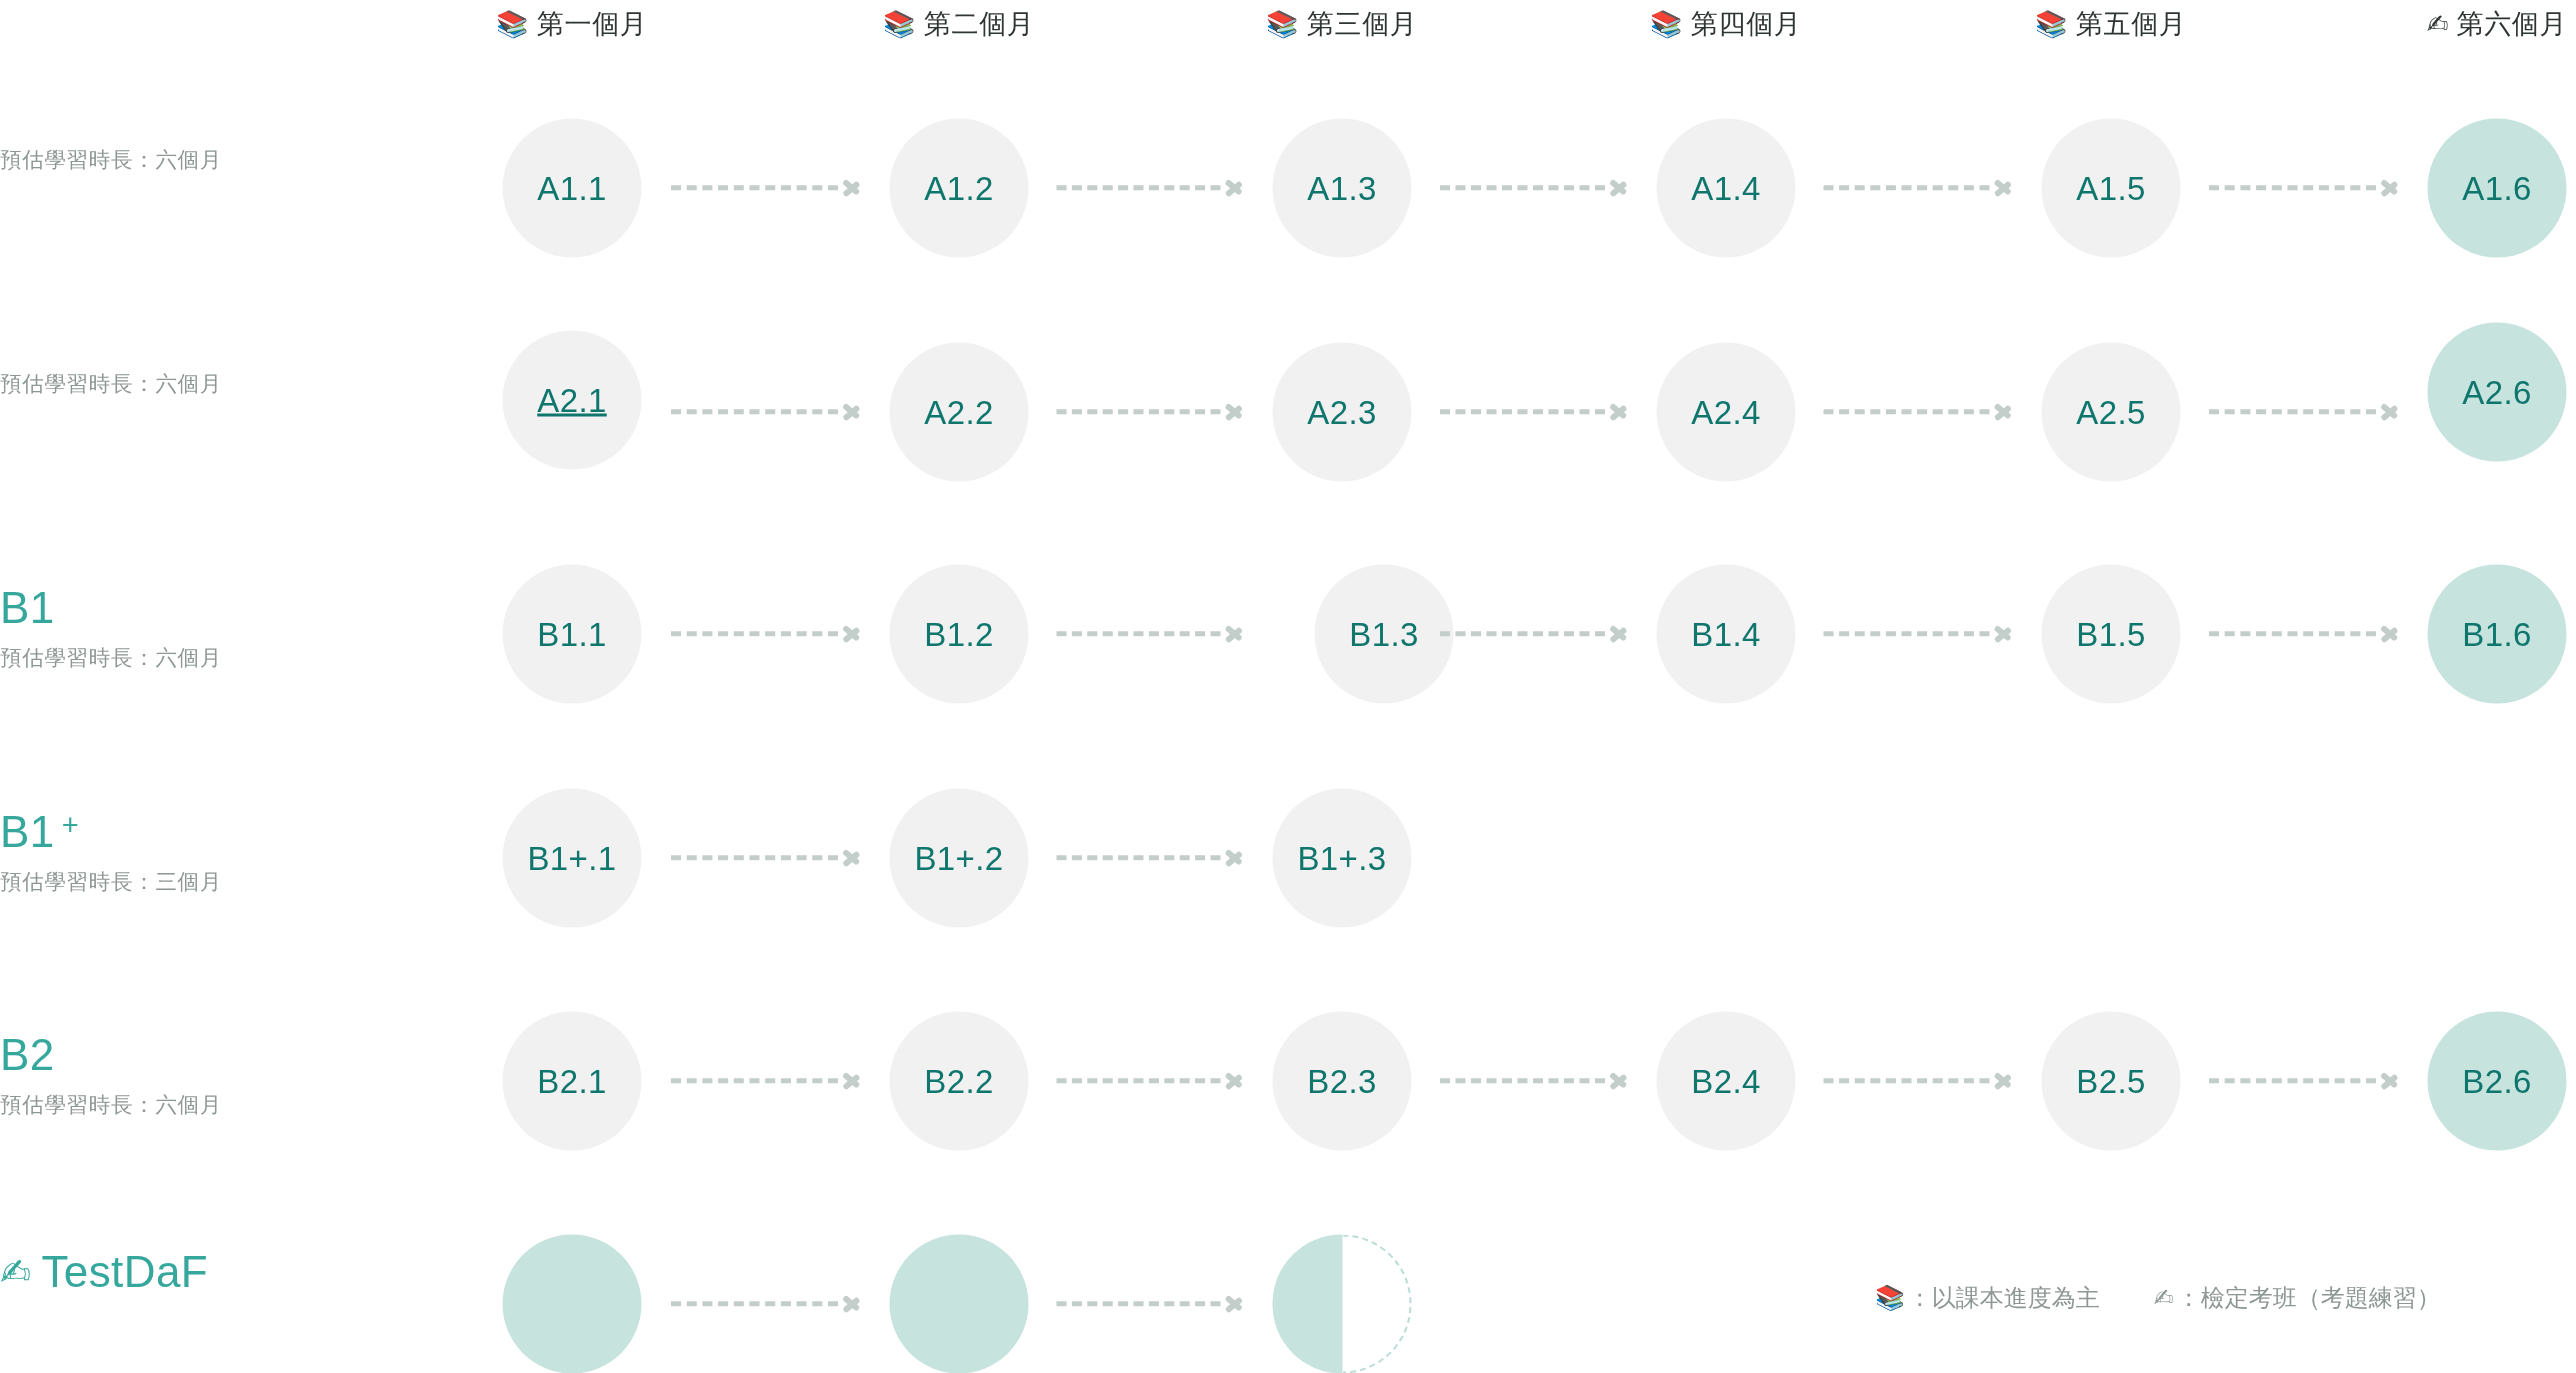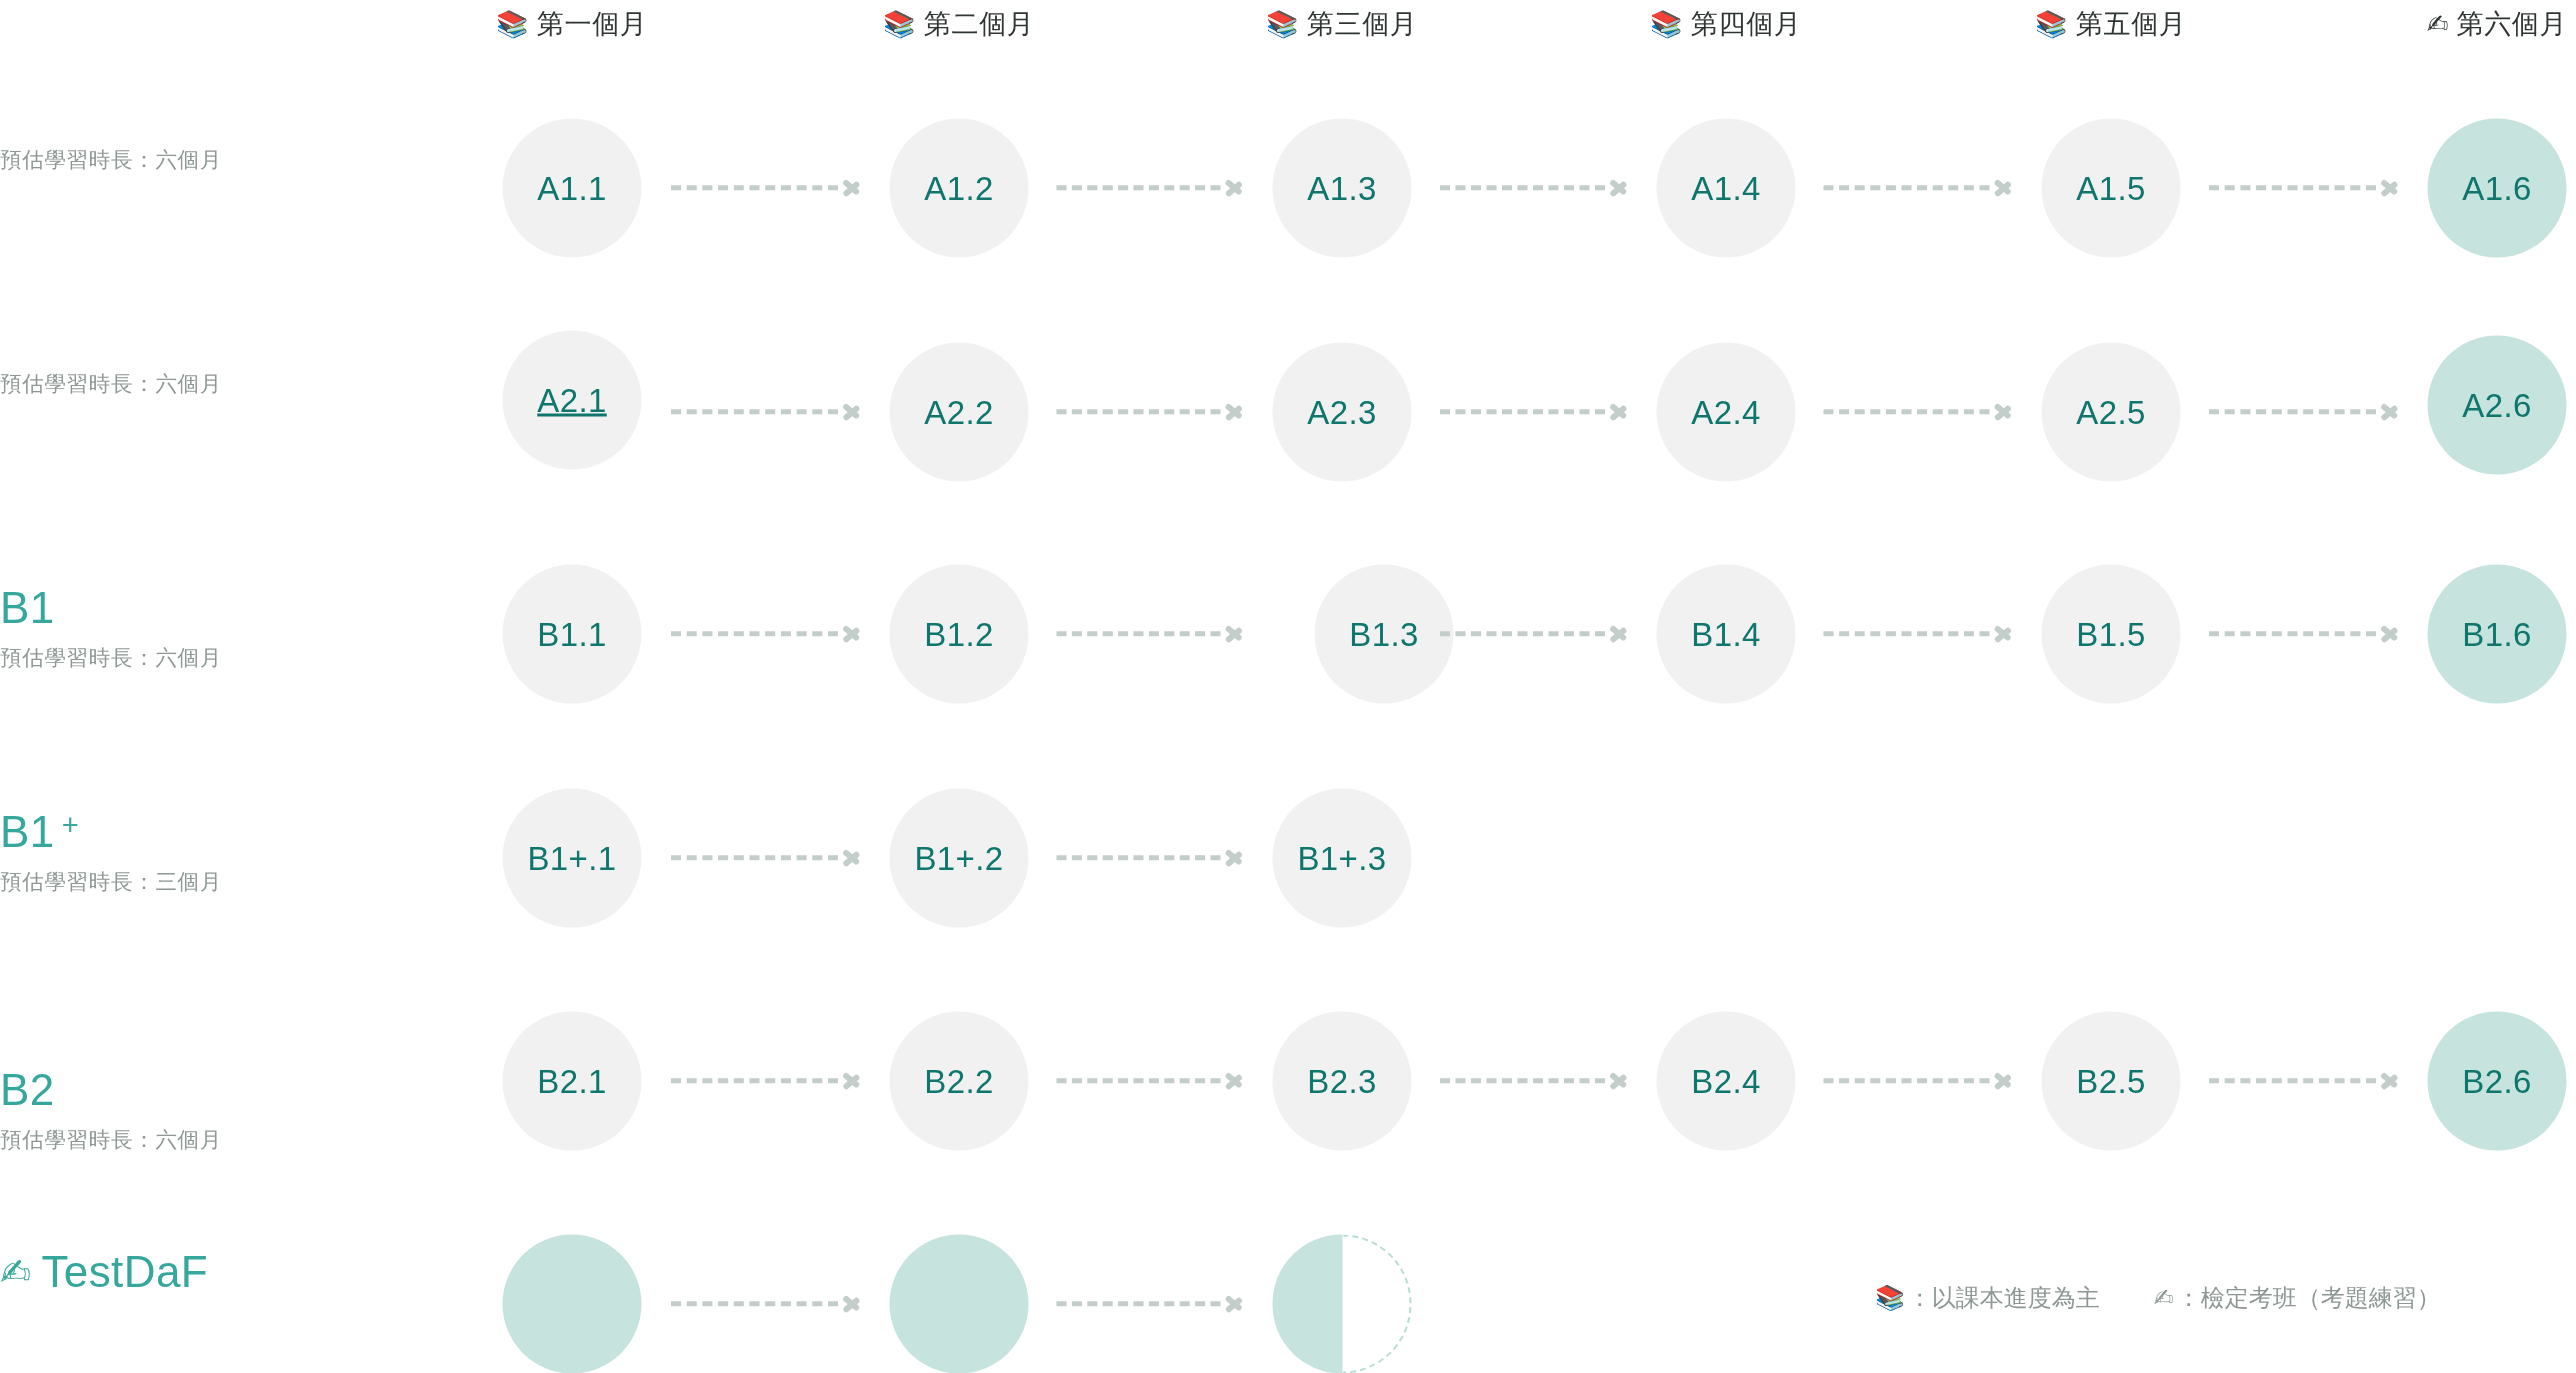--- a/index.html
+++ b/index.html
@@ -311,21 +311,21 @@
           <span class="dash"></span>
           <span class="chev"></span>
         </div>
         <div class="node plain" style="left: 2111px; top: 412px;">
           <span>A2.5</span>
         </div>
         <div class="connector" style="left: 2304px; top: 412px; width: 190px;">
           <span class="dash"></span>
           <span class="chev"></span>
         </div>
-        <div class="node accent" style="left: 2497px; top: 405px;">
+        <div class="node accent" style="left: 2497px; top: 392px;">
           <span>A2.6</span>
         </div>
       </div>
       <div class="level-row" style="top: 0px;">
         <div class="level-label-block" style="top: 582px;">
           <div class="level-name">
             <span>B1</span>
           </div>
           <div class="level-duration">預估學習時長：六個月</div>
         </div>
@@ -388,21 +388,21 @@
         </div>
         <div class="connector" style="left: 1150px; top: 858px; width: 187px;">
           <span class="dash"></span>
           <span class="chev"></span>
         </div>
         <div class="node plain" style="left: 1342px; top: 858px;">
           <span>B1+.3</span>
         </div>
       </div>
       <div class="level-row" style="top: 0px;">
-        <div class="level-label-block" style="top: 1029px; margin-top: 35px;">
+        <div class="level-label-block" style="top: 1029px;">
           <div class="level-name">
             <span>B2</span>
           </div>
           <div class="level-duration">預估學習時長：六個月</div>
         </div>
         <div class="node plain" style="left: 572px; top: 1081px;">
           <span>B2.1</span>
         </div>
         <div class="connector" style="left: 766px; top: 1081px; width: 190px;">
           <span class="dash"></span>

